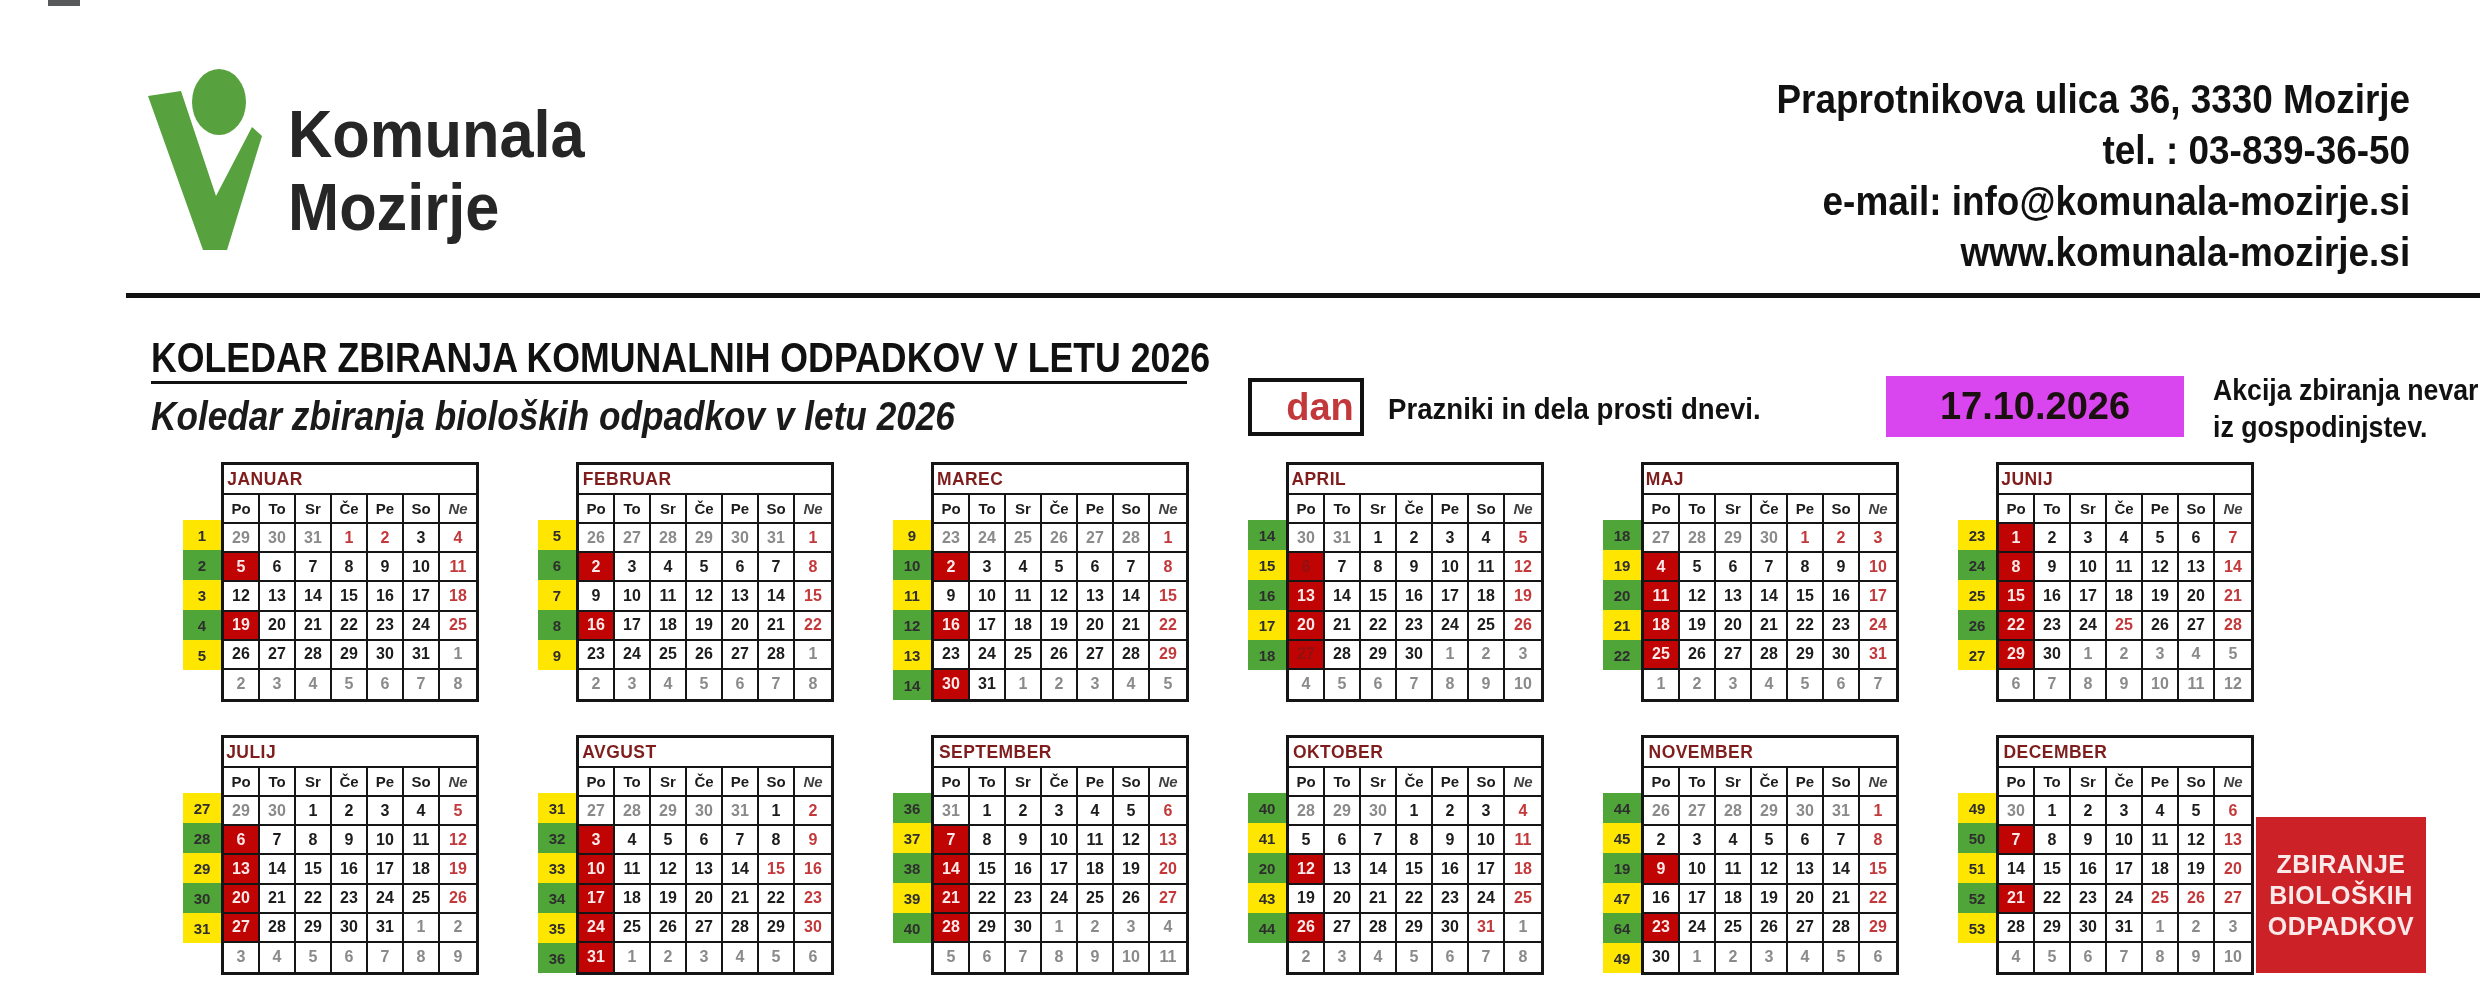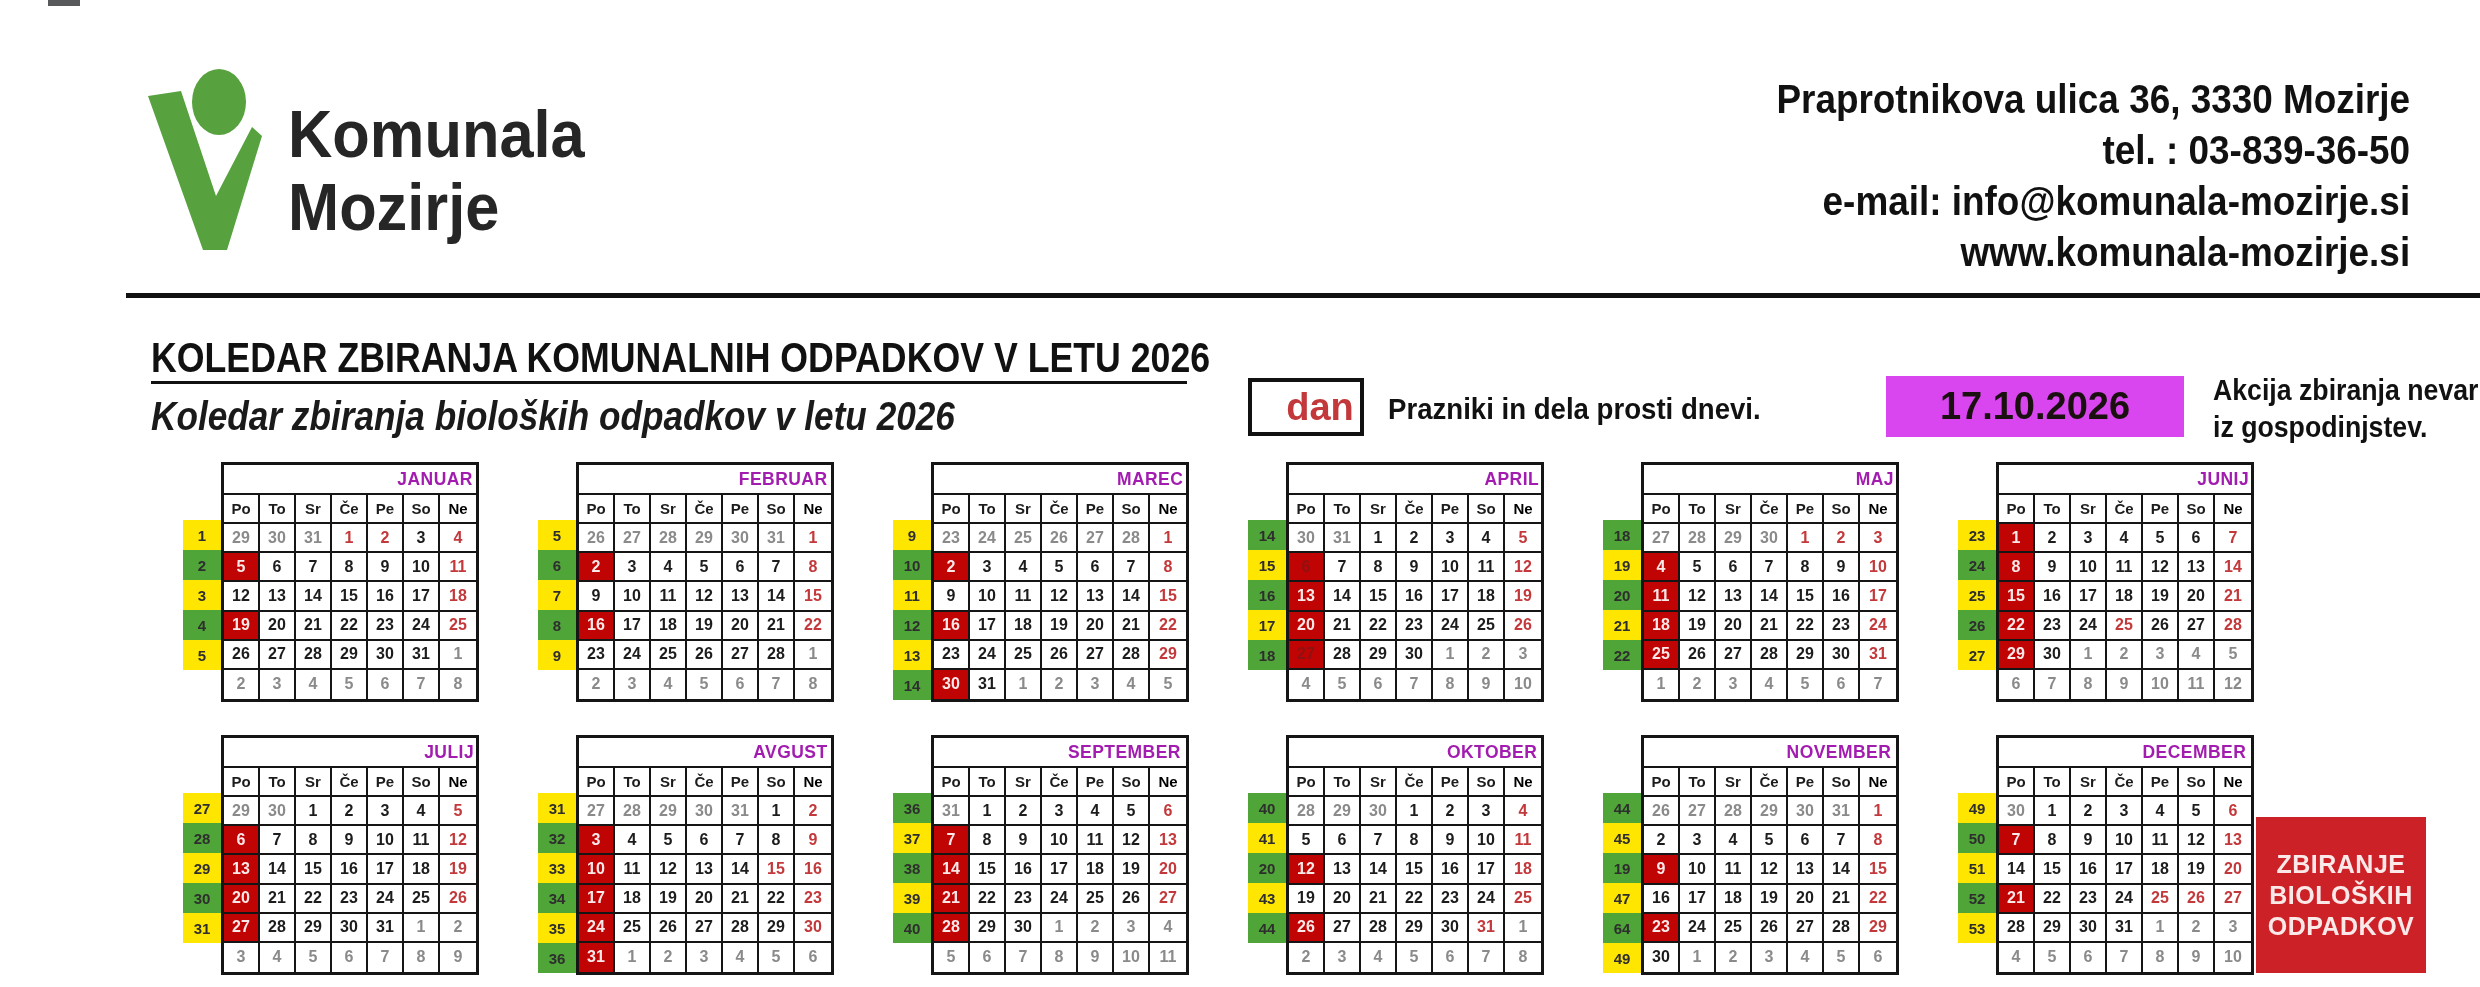--- a/index.html
+++ b/index.html
@@ -39,29 +39,29 @@
   #calendars{position:absolute;left:0;top:0;}
   .month{position:absolute;width:296px;height:240px;display:flex;}
   .wkcol{width:38px;box-sizing:border-box;padding-top:58px;display:flex;flex-direction:column;}
   .wk{height:30px;display:flex;align-items:center;justify-content:center;
       font-size:15px;font-weight:bold;color:#2e2e2e;}
   .wk-y{background:#FFE600;}
   .wk-g{background:#4FA538;}
   .cal{flex:1;border:3px solid #151515;box-sizing:border-box;background:#fff;
        display:flex;flex-direction:column;}
   .mtitle{height:28px;border-bottom:2px solid #151515;display:flex;align-items:center;
-          justify-content:flex-end;font-weight:bold;font-size:19px;color:#a21caf;}
+          justify-content:flex-start;font-weight:bold;font-size:19px;color:#7f1d1d;}
   .mtitle span{display:inline-block;transform:scaleX(.92);letter-spacing:.5px;}
   .mrow{display:grid;grid-template-columns:repeat(7,1fr);flex:1;}
   .dc{border-right:2px solid #151515;border-bottom:2px solid #151515;display:flex;
       align-items:center;justify-content:center;font-weight:bold;font-size:16px;color:#1c1c1c;}
   .dc:nth-child(7n){border-right:none;}
   .mrow:last-child .dc{border-bottom:none;}
   .hc{font-size:15px;}
-  .hc.sun{color:#000000;}
+  .hc.sun{color:#404040;font-style:italic;}
   .d-a{color:#8a8a8a;}
   .d-n{color:#1c1c1c;}
   .d-h{color:#C3393B;}
   .d-C{background:#C00404;color:#FBE9E9;}
   .d-H{background:#C00404;color:#8F1111;}
 
   
   .bio-box{position:absolute;left:2208px;top:817px;width:170px;height:156px;background:#CB2127;
            display:flex;flex-direction:column;align-items:center;justify-content:center;
            font-size:25px;font-weight:bold;color:#FBE9E9;line-height:31px;letter-spacing:.5px;text-align:right;}

